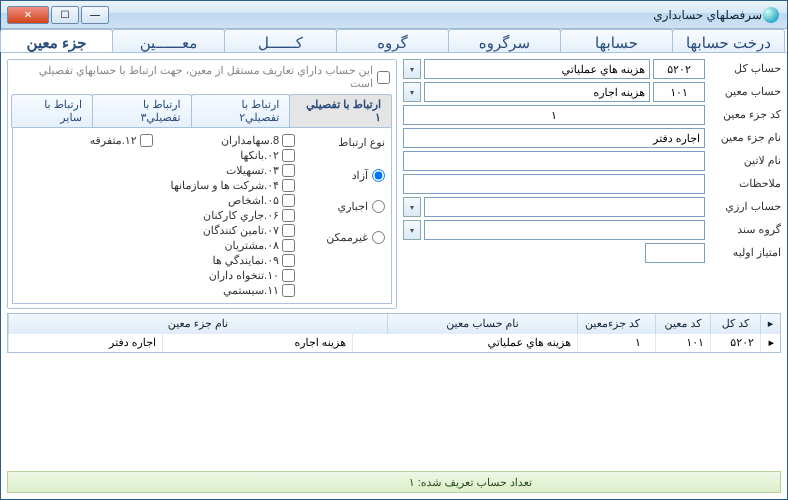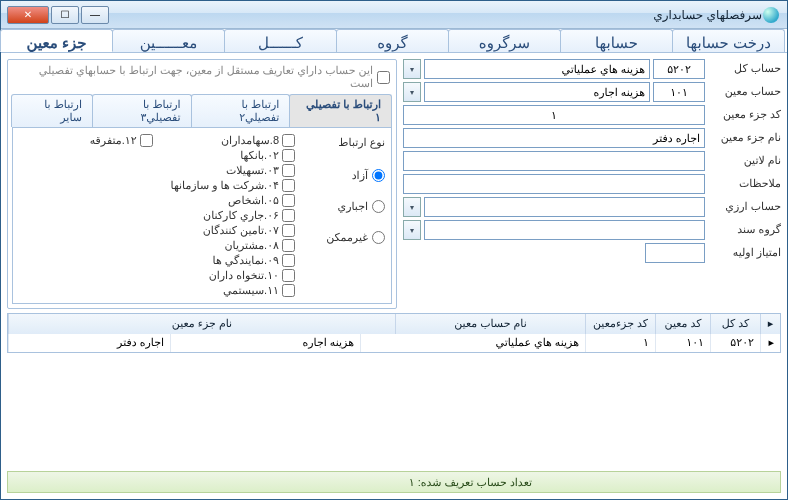--- a/index.html
+++ b/index.html
@@ -156,21 +156,21 @@
 }
 .grid-row { display:flex; height:18px; font-size:11px;}
 .grid-row > div {
   border-left:1px solid #e0e8f2;
   padding:2px 6px;
   overflow:hidden;
   white-space:nowrap;
 }
 .grid .c-sel{width:20px;}
 .grid .c-kol{width:50px;}
-.grid .c-moein{width:55px;}
+.grid .c-moein{width:55px;margin-left:8px;}
 .grid .c-sub{width:70px;}
 .grid .c-kolname{width:225px;}
 .grid .c-moeinname{width:190px;}
 .grid .c-subname{flex:1;}
 .grid-blank { flex:1; }
 .status-bar {
   height:22px;
   background:linear-gradient(#eef6e6,#dcefc9);
   border:1px solid #b7d29a;
   display:flex;

